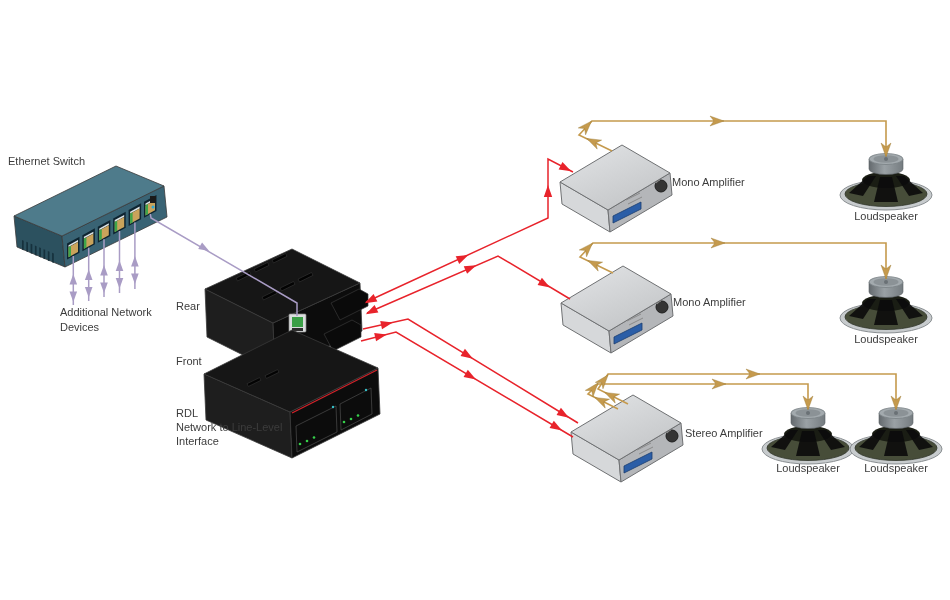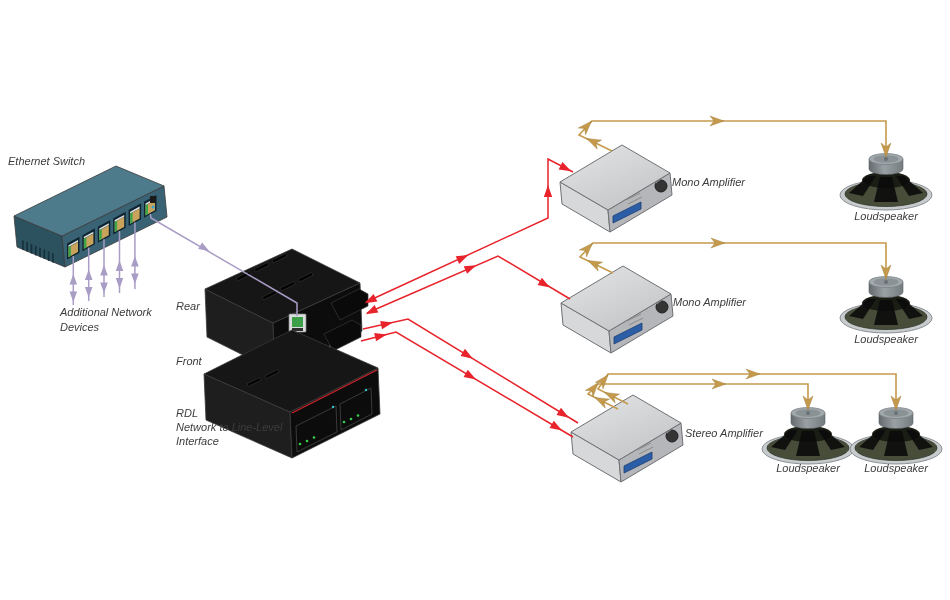--- a/index.html
+++ b/index.html
@@ -1,16 +1,16 @@
 <!DOCTYPE html>
 <html style="--net-cable: #A99CC5; --line-cable: #E8232B; --spk-cable: #C59A4D;"><head>
 <meta charset="utf-8">
 <style>
   html,body{margin:0;padding:0;background:#fff;}
-  .stage{position:relative;width:950px;height:600px;background:#fff;overflow:hidden;font-style:italic;}
+  .stage{position:relative;width:950px;height:600px;background:#fff;overflow:hidden;}
   .lbl{font-family:"Liberation Sans",sans-serif;font-size:11px;fill:#3C3C3C;}
   .net-line{stroke:var(--net-cable,#A99CC5);stroke-width:1.5;fill:none;}
   .net-arrow{fill:var(--net-cable,#A99CC5);}
   .red-line{stroke:var(--line-cable,#E8232B);stroke-width:1.5;fill:none;}
   .red-arrow{fill:var(--line-cable,#E8232B);}
   .tan-line{stroke:var(--spk-cable,#C59A4D);stroke-width:1.6;fill:none;}
   .tan-arrow{fill:var(--spk-cable,#C59A4D);stroke:#9A7A35;stroke-width:.4;}
   .blackface{stroke:#3A3A3A;stroke-width:.8;stroke-linejoin:round;}
   .ampface{stroke:#6F7173;stroke-width:1;stroke-linejoin:round;}
 </style>

